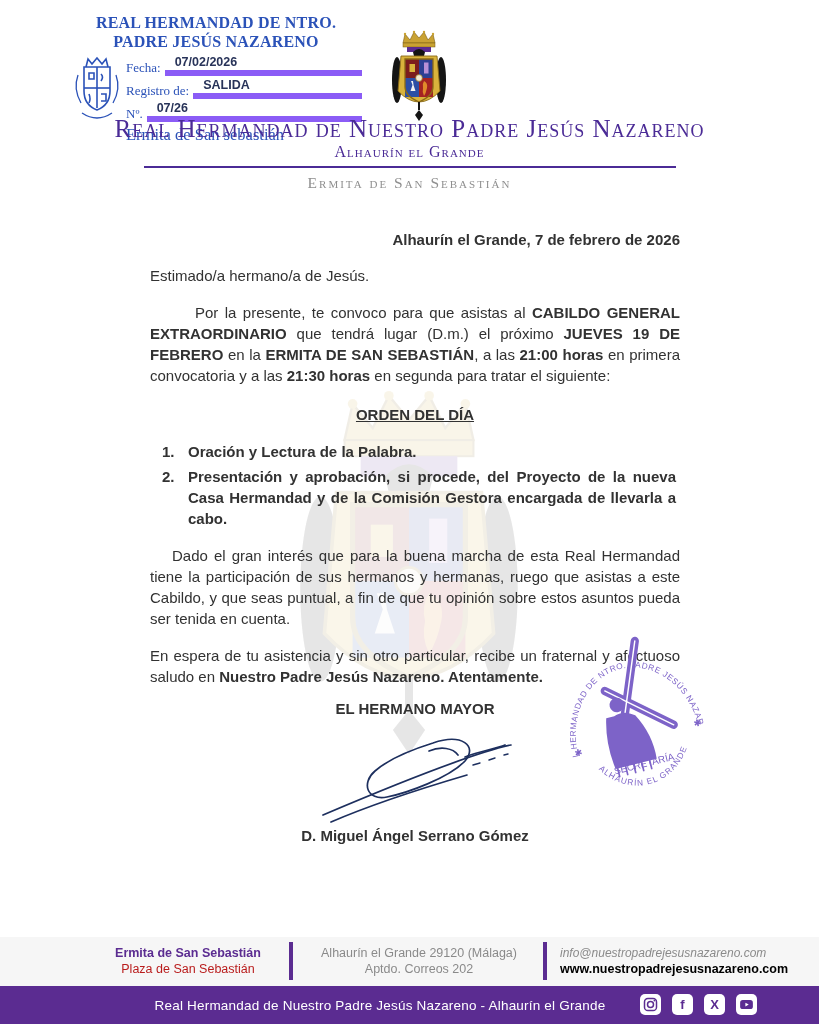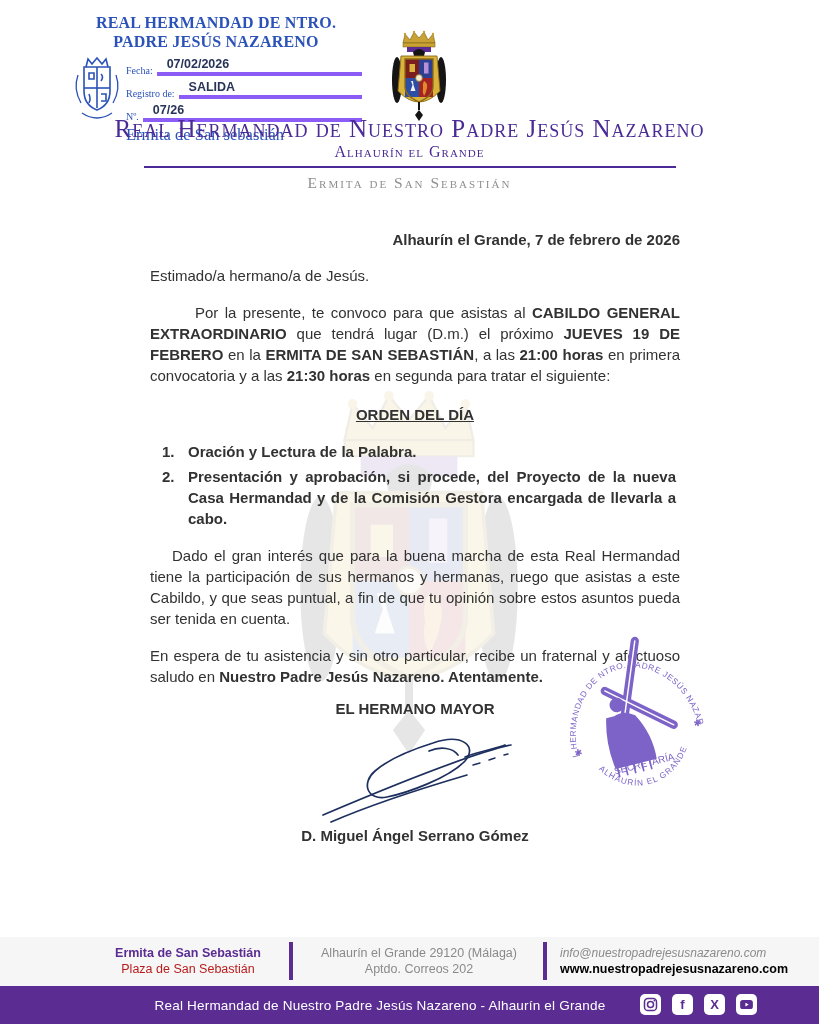--- a/index.html
+++ b/index.html
@@ -7,22 +7,22 @@
         font-family:"Liberation Sans",sans-serif;color:#323232;}
 
   
   .regstamp{position:absolute;left:70px;top:13px;width:292px;color:#2b52b8;
             font-family:"Liberation Serif",serif;}
   .regstamp .h{font-weight:bold;font-size:16px;text-align:center;line-height:19px;letter-spacing:.2px;}
   .reg-body{display:flex;margin-top:2px;}
   .reg-shield{flex:0 0 56px;padding-top:2px;}
   .reg-fields{flex:1;}
   .fieldrow{display:flex;align-items:flex-end;height:23px;}
-  .fieldrow .lab{font-size:10px;white-space:nowrap;}
-  .fieldrow .lineval{flex:1;border-bottom:4px solid #8b5cf6;margin-left:4px;
+  .fieldrow .lab{font-size:13px;white-space:nowrap;}
+  .fieldrow .lineval{flex:1;border-bottom:6px solid #8b5cf6;margin-left:4px;
             font-family:"Liberation Sans",sans-serif;font-size:12.5px;font-weight:bold;
             color:#283359;padding-left:10px;line-height:16px;}
   .reg-ermita{font-size:16.5px;margin-top:3px;}
 
   
   .logo-top{position:absolute;left:383px;top:29px;width:72px;height:93px;}
 
   
   .titleblock{position:absolute;left:0;top:116px;width:819px;text-align:center;
               font-family:"Liberation Serif",serif;}

